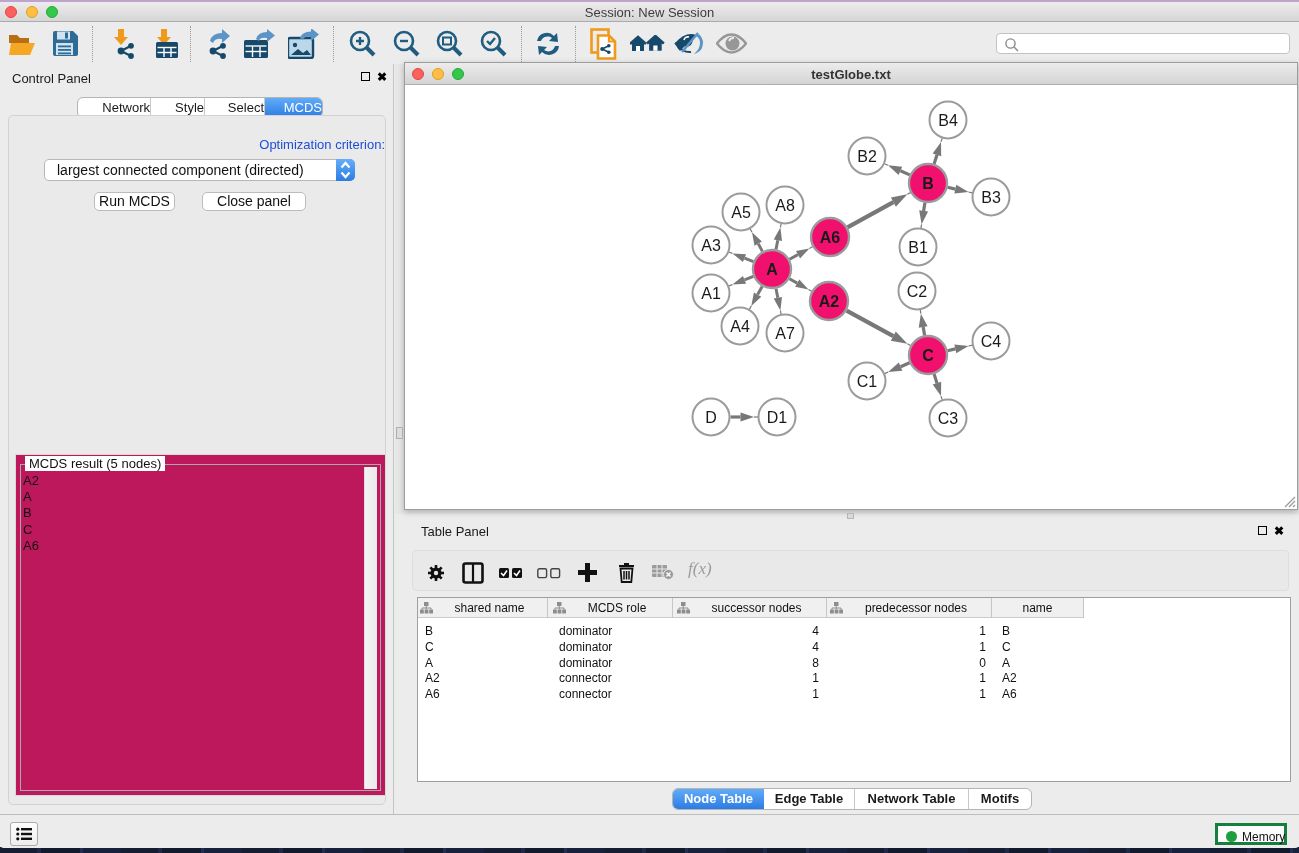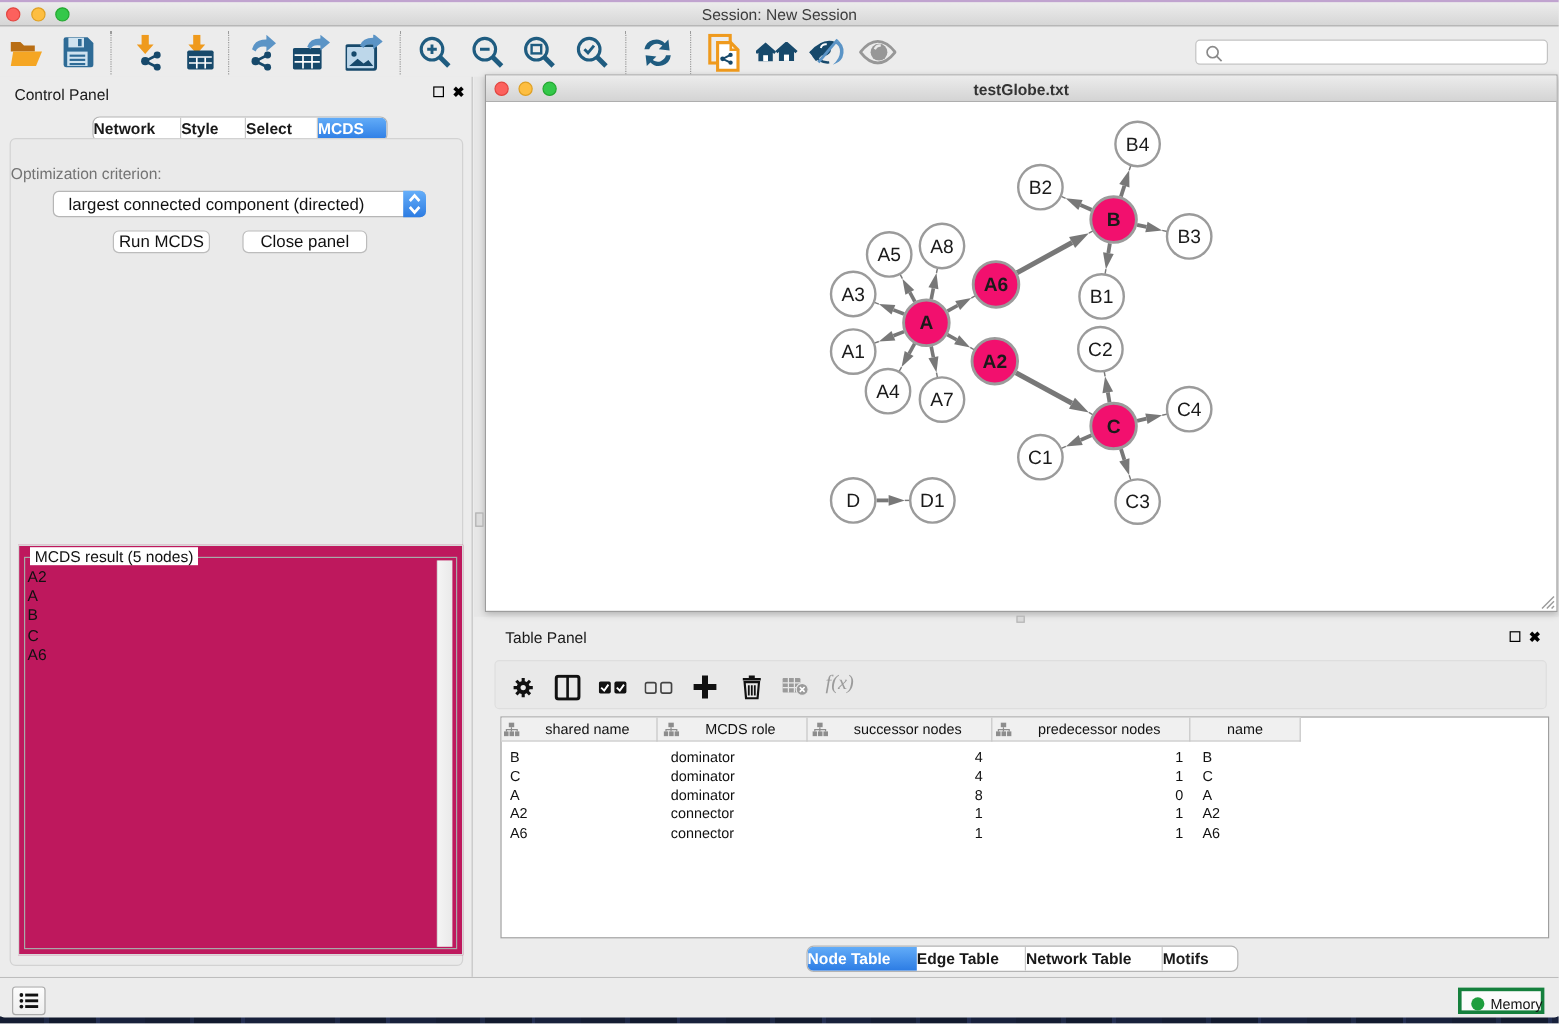--- a/index.html
+++ b/index.html
@@ -18,24 +18,24 @@
 #toolbar { left:0; top:23px; width:1299px; height:41px; background:#ececec; }
 .tsep { position:absolute; top:3px; height:36px; width:0; border-left:1px dotted #9b9b9b; }
 .ticon { position:absolute; top:4px; }
 #searchbox { position:absolute; left:996px; top:10px; width:294px; height:21px; background:#fff; border:1px solid #c3c3c3; border-radius:4px; }
 
 #cpanel { left:0; top:64px; width:394px; height:750px; background:#ececec; border-right:1px solid #c4c4c4;padding-left:17px; }
 #cpanel .hdr { position:absolute; left:12px; top:7px; font-size:13px; color:#1a1a1a; }
 .winbtn-box { position:absolute; width:9px; height:9px; border:1.5px solid #000; }
 .winbtn-x { position:absolute; font-size:12px; font-weight:bold; color:#000; line-height:10px; }
 #cptabs { position:absolute; left:77px; top:33px; height:21px; display:flex; border:1px solid #b4b4b4; border-radius:6px; background:#fff; overflow:hidden; }
-#cptabs .t { font-size:13px; font-weight:bold; color:#1a1a1a; text-align:left; line-height:19px; border-right:1px solid #c9c9c9; }
+#cptabs .t { font-size:13px; font-weight:normal; color:#1a1a1a; text-align:right; line-height:19px; border-right:1px solid #c9c9c9; }
 #cptabs .t:last-child { border-right:none; background:linear-gradient(#62acf8,#2c7ce4); color:#fff; }
 #cpbody { position:absolute; left:8px; top:51px; width:378px; height:690px; border:1px solid #d2d2d2; border-radius:5px; background:#eaeaea; }
-#optlabel { position:absolute; left:0; width:100%; top:21px; text-align:left; font-size:13px; color:#737373; }
+#optlabel { position:absolute; left:0; width:100%; top:21px; text-align:right; font-size:13px; color:#1d4ed8; }
 #combo { position:absolute; left:35px; top:43px; width:311px; height:22px; background:#fff; border:1px solid #b6b6b6; border-radius:5px; font-size:14px; color:#111; line-height:20px; padding-left:12px; }
 #combocap { position:absolute; right:-1px; top:-1px; width:19px; height:22px; border-radius:0 5px 5px 0; background:linear-gradient(#65aef9,#2d7ce2); }
 .btn { position:absolute; top:76px; height:19px; background:#fff; border:1px solid #bcbcbc; border-radius:5px; font-size:14px; color:#111; text-align:center; line-height:17px; }
 #resultbox { position:absolute; left:6px; top:338px; width:371px; height:342px; background:#be185d; border:1px solid #d8d8d8; }
 #groupborder { position:absolute; left:4px; top:9px; right:4px; bottom:4px; border:1px solid #a9a9a9; }
 #grouplabel { position:absolute; left:9px; top:1px; background:#fff; padding:0 4px; font-size:13px; color:#111; }
 #resultlist { position:absolute; left:7px; top:18px; font-size:13px; color:#111; line-height:16.2px; }
 #rscroll { position:absolute; right:8px; top:12px; width:13px; bottom:6px; background:linear-gradient(90deg,#f4f4f4,#e9e9e9); border-left:1px solid #dcdcdc; }
 
 #netarea { left:395px; top:64px; width:904px; height:450px; background:#e7e7e7; }
@@ -45,21 +45,21 @@
 
 #tpanel { left:395px; top:520px; width:904px; height:294px; background:#ececec; }
 #tpanel .hdr { position:absolute; left:26px; top:4px; font-size:13px; color:#1a1a1a; }
 #ttoolbar { position:absolute; left:17px; top:30px; width:877px; height:41px; background:#e9e9e9; border:1px solid #dedede; border-radius:4px; }
 #ttable { position:absolute; left:22px; top:77px; width:874px; height:185px; background:#fff; border:1px solid #9f9f9f; }
 #thead { position:absolute; left:0; top:0; width:666px; height:20px; background:#f0f0f0; border-bottom:1px solid #cbcbcb; }
 #thead .col { position:absolute; top:0; height:20px; border-right:1px solid #c6c6c6; }
 #thead .ct { position:absolute; top:3px; width:100%; text-align:center; font-size:12px; color:#111; }
 .trow { position:absolute; font-size:12px; color:#111; height:16px; line-height:16px; }
 #btabs { position:absolute; left:277px; top:268px; height:22px; display:flex; border:1px solid #b4b4b4; border-radius:6px; background:#fff; overflow:hidden; }
-#btabs .t { font-size:13px; font-weight:bold; color:#1a1a1a; line-height:20px; border-right:1px solid #c9c9c9; }
+#btabs .t { font-size:13px; font-weight:bold; color:#1a1a1a; text-align:center; line-height:20px; border-right:1px solid #c9c9c9; }
 #btabs .t:first-child { background:linear-gradient(#62acf8,#2c7ce4); color:#fff; border-right:none; }
 #btabs .t:last-child { border-right:none; }
 
 #statusbar { left:0; top:814px; width:1299px; height:34px; border-radius:0 0 4px 4px; background:#ececec; border-top:1px solid #bdbdbd; }
 #listbtn { position:absolute; left:10px; top:7px; width:28px; height:24px; background:linear-gradient(#fdfdfd,#eee); border:1px solid #ababab; border-radius:3px; }
 #membtn { position:absolute; left:1215px; top:8px; width:72px; height:22px; background:#fbfbfb; border:3px solid #15803d; font-size:12px; color:#111; }
 #desktop { left:0; top:847px; width:1299px; height:6px; z-index:-1; background:repeating-linear-gradient(90deg,#151d33 0 37px,#1e2947 37px 41px,#121a2e 41px 80px,#232e52 80px 83px,#18213c 83px 121px); }
 </style>
 </head>
 <body>

